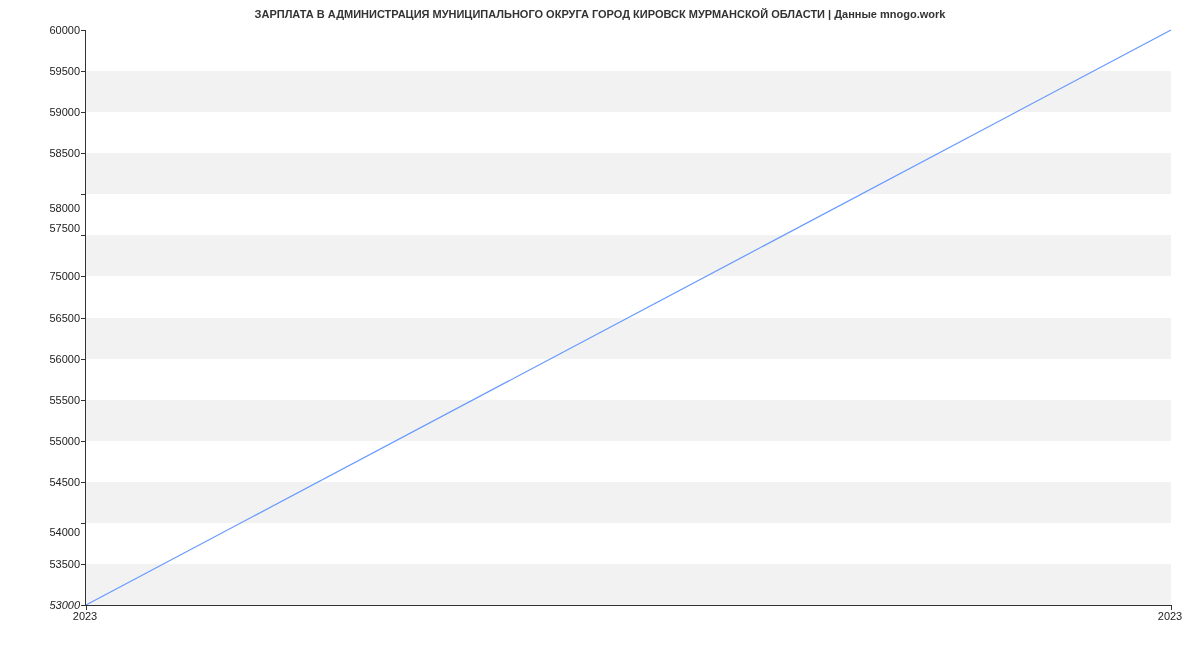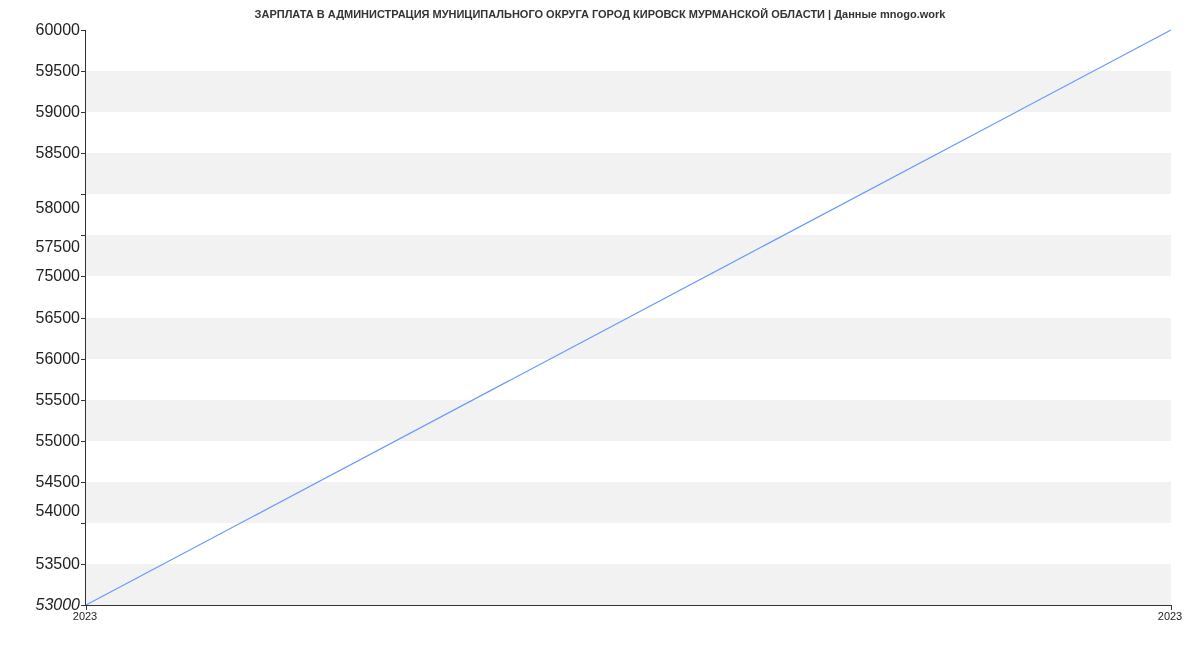--- a/index.html
+++ b/index.html
@@ -34,21 +34,21 @@
     position: absolute;
     left: 0;
     width: 100%;
     background: #f2f2f2;
   }
   .y-tick-label {
     position: absolute;
     right: 1120px;
     width: 55px;
     text-align: right;
-    font-size: 16px;
+    font-size: 11px;
     color: #222222;
     transform: translateY(-50%);
   }
   .y-tick-mark {
     position: absolute;
     left: -5px;
     width: 5px;
     height: 1px;
     background: #333333;
   }
@@ -106,27 +106,27 @@
     <div class="y-tick-mark" style="top: 123.214px;"></div>
     <div class="y-tick-mark" style="top: 82.1429px;"></div>
     <div class="y-tick-mark" style="top: 41.0714px;"></div>
     <div class="y-tick-mark" style="top: 0px;"></div>
     <div class="x-tick-mark" style="left: 0px;"></div>
     <div class="x-tick-mark" style="left: 1085px;"></div>
   </div>
 
 <div class="y-tick-label" style="top: 605px; font-style: italic;">53000</div>
 <div class="y-tick-label" style="top: 563.929px;">53500</div>
-<div class="y-tick-label" style="top: 511px;">54000</div>
+<div class="y-tick-label" style="top: 532px;">54000</div>
 <div class="y-tick-label" style="top: 481.786px;">54500</div>
 <div class="y-tick-label" style="top: 440.714px;">55000</div>
 <div class="y-tick-label" style="top: 399.643px;">55500</div>
 <div class="y-tick-label" style="top: 358.571px;">56000</div>
 <div class="y-tick-label" style="top: 317.5px;">56500</div>
 <div class="y-tick-label" style="top: 276.429px;">75000</div>
-<div class="y-tick-label" style="top: 247px;">57500</div>
+<div class="y-tick-label" style="top: 228px;">57500</div>
 <div class="y-tick-label" style="top: 208px;">58000</div>
 <div class="y-tick-label" style="top: 153.214px;">58500</div>
 <div class="y-tick-label" style="top: 112.143px;">59000</div>
 <div class="y-tick-label" style="top: 71.0714px;">59500</div>
 <div class="y-tick-label" style="top: 30px;">60000</div>
 <div class="x-tick-label" style="left: 85px;">2023</div>
 <div class="x-tick-label" style="left: 1170px;">2023</div>
 
 </body></html>

